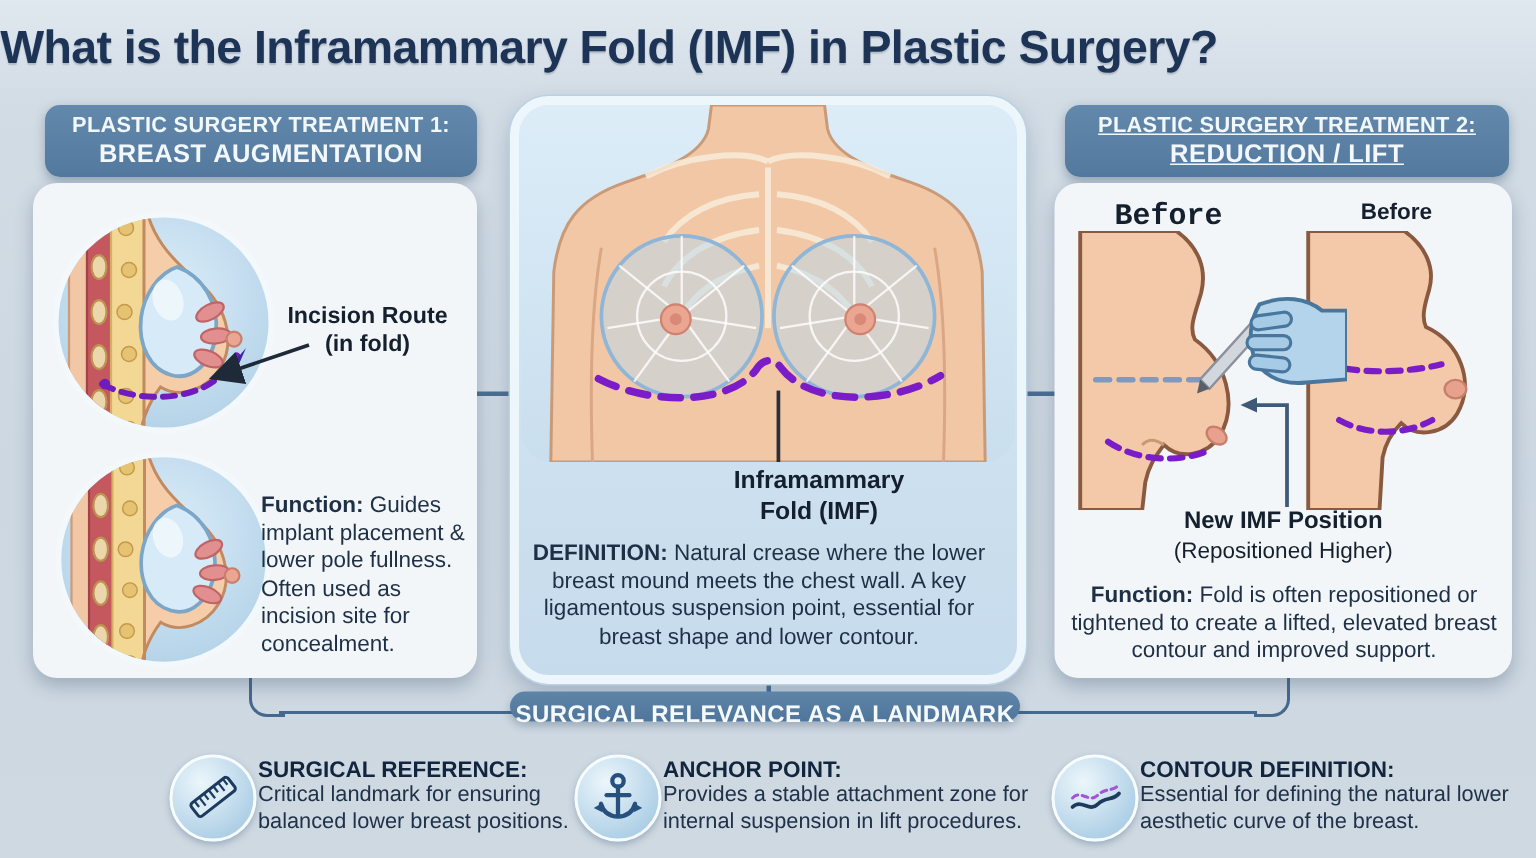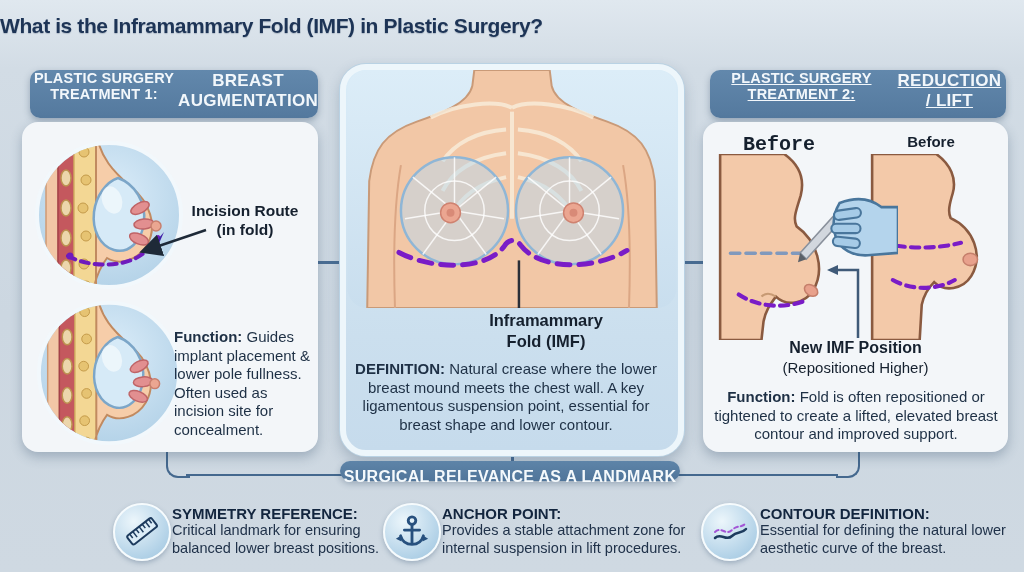--- a/index.html
+++ b/index.html
@@ -1,24 +1,24 @@
 <!DOCTYPE html>
 <html><head>
 <meta charset="utf-8">
 <style>
   html,body{margin:0;padding:0;}
   body{font-family:"Liberation Sans","DejaVu Sans",sans-serif;}
   .stage{position:relative;width:1024px;height:572px;overflow:hidden;
     background:linear-gradient(180deg,#e0e8ef 0%,#d2dce5 12%,#ccd7e1 55%,#cfd9e2 100%);}
   .abs{position:absolute;}
-  .title{top:14px;left:0;width:812px;text-align:left;font-size:21px;font-weight:bold;
+  .title{top:14px;left:0;width:812px;text-align:center;font-size:31px;font-weight:bold;
     color:#1d3456;letter-spacing:-0.4px;text-shadow:0 1px 1px rgba(20,40,70,.2);}
   .panel-header{background:linear-gradient(180deg,#6288ac,#54799e);border-radius:10px;
     color:#f2f7fb;text-align:center;box-shadow:0 3px 7px rgba(40,65,95,.35);
-    display:flex;flex-direction:row;justify-content:center;}
+    display:flex;flex-direction:column;justify-content:center;}
   .panel-header .l1{font-size:14.5px;font-weight:bold;letter-spacing:.2px;}
   .panel-header .l2{font-size:17px;font-weight:bold;letter-spacing:.3px;margin-top:1px;}
   .white-panel{background:#f3f6f9;border-radius:16px;box-shadow:0 5px 12px rgba(55,80,110,.32);}
   .center-panel{background:linear-gradient(180deg,#d9ecf8 0%,#cbdfee 70%,#c6dbec 100%);
     border:6px solid #edf6fb;border-radius:26px;box-shadow:0 0 0 1px #b9d2e4,0 6px 14px rgba(45,75,105,.28);}
   .lbl{color:#15202e;font-weight:bold;text-align:center;}
   .body-txt{color:#1e3045;}
   .conn{background:#4a6e94;}
   .elbow-l{border-left:2.5px solid #44688e;border-bottom:2.5px solid #44688e;border-bottom-left-radius:12px;}
   .elbow-r{border-right:2.5px solid #44688e;border-bottom:2.5px solid #44688e;border-bottom-right-radius:12px;}
@@ -281,21 +281,21 @@
           <line x1="17" y1="14" x2="17" y2="19"></line>
             <line x1="21" y1="14" x2="21" y2="21"></line>
           <line x1="25" y1="14" x2="25" y2="19"></line>
             <line x1="29" y1="14" x2="29" y2="21"></line>
           <line x1="33" y1="14" x2="33" y2="19"></line>
         </g>
       </g>
     </svg>
   </div>
   <div class="abs" style="left:172px;top:505px;width:224px;">
-    <div class="foot-title">SYMMETRY REFERENCE:</div>
+    <div class="foot-title">SURGICAL REFERENCE:</div>
     <div class="foot-text">Critical landmark for ensuring balanced lower breast positions.</div>
   </div>
 
   <div class="abs foot-circle" style="left:383px;top:503px;">
     <svg width="38" height="38" viewBox="0 0 40 40">
       <circle cx="20" cy="8" r="4" fill="none" stroke="#27507e" stroke-width="3"></circle>
       <line x1="20" y1="12" x2="20" y2="32" stroke="#27507e" stroke-width="3" stroke-linecap="round"></line>
       <line x1="12" y1="18" x2="28" y2="18" stroke="#27507e" stroke-width="3" stroke-linecap="round"></line>
       <path d="M8,24 C10,31 15,33 20,33 C25,33 30,31 32,24" fill="none" stroke="#27507e" stroke-width="3" stroke-linecap="round"></path>
       <polygon points="8,24 3,27 9,30" fill="#27507e"></polygon>

